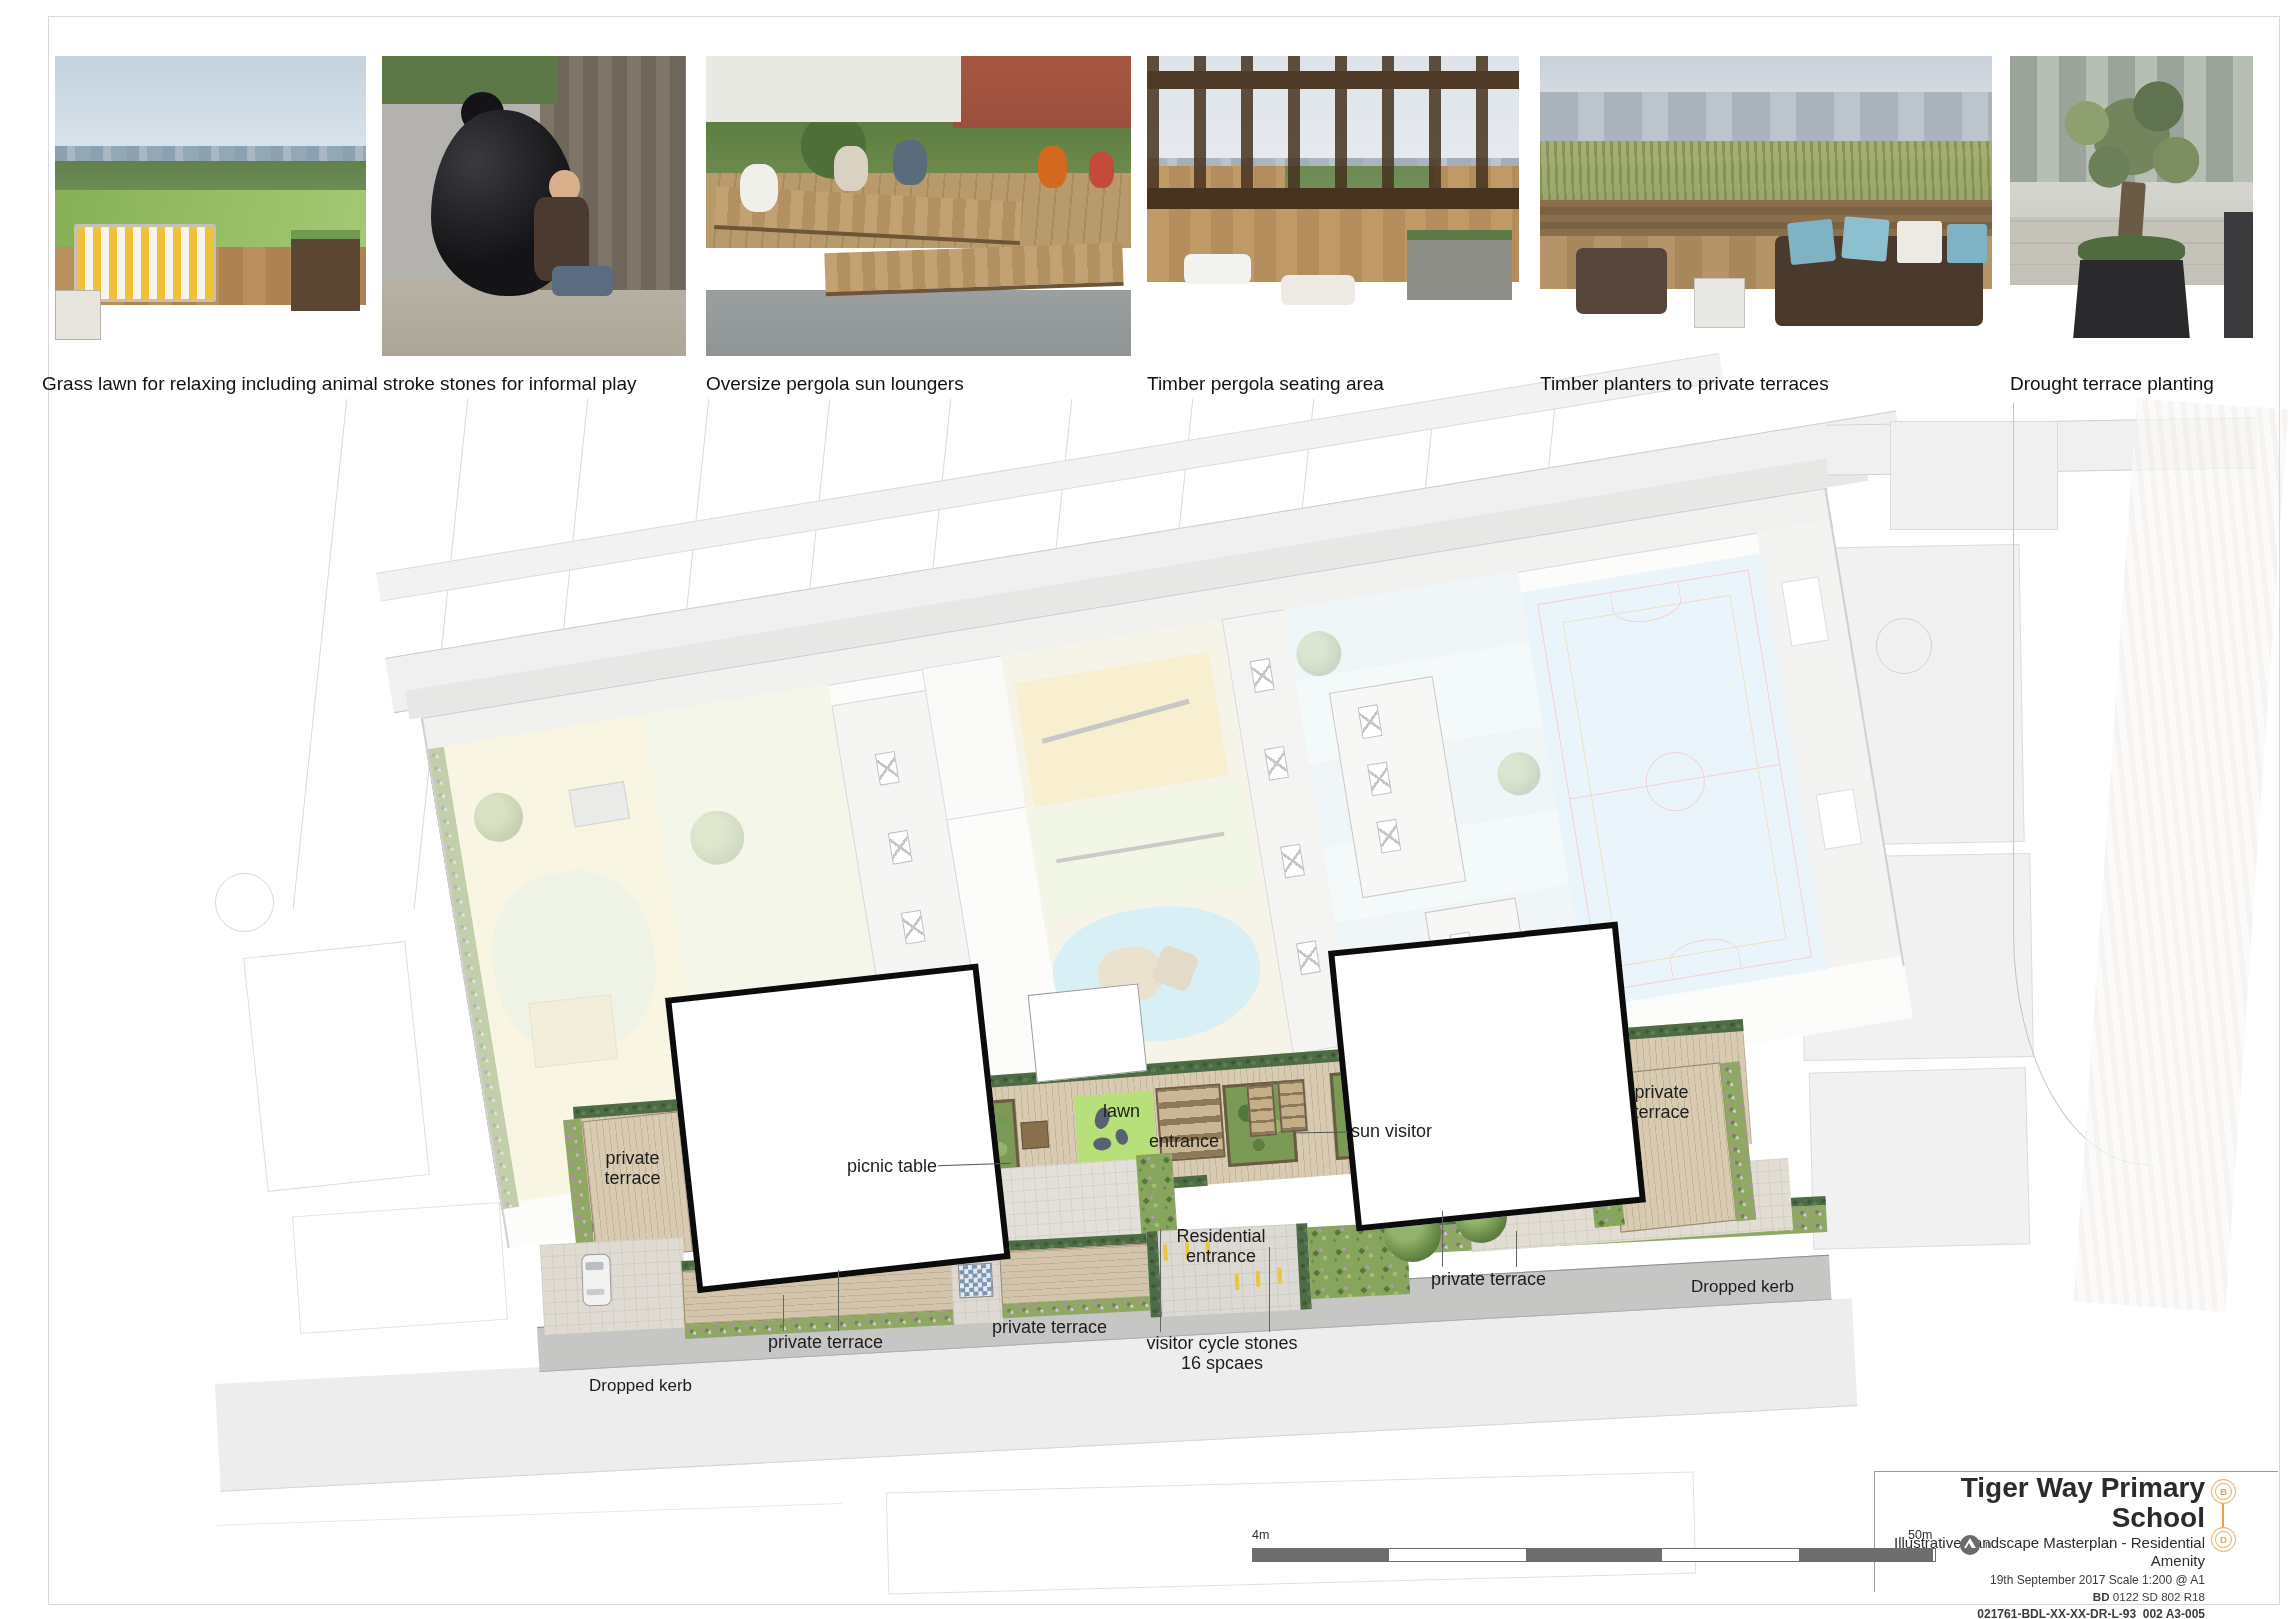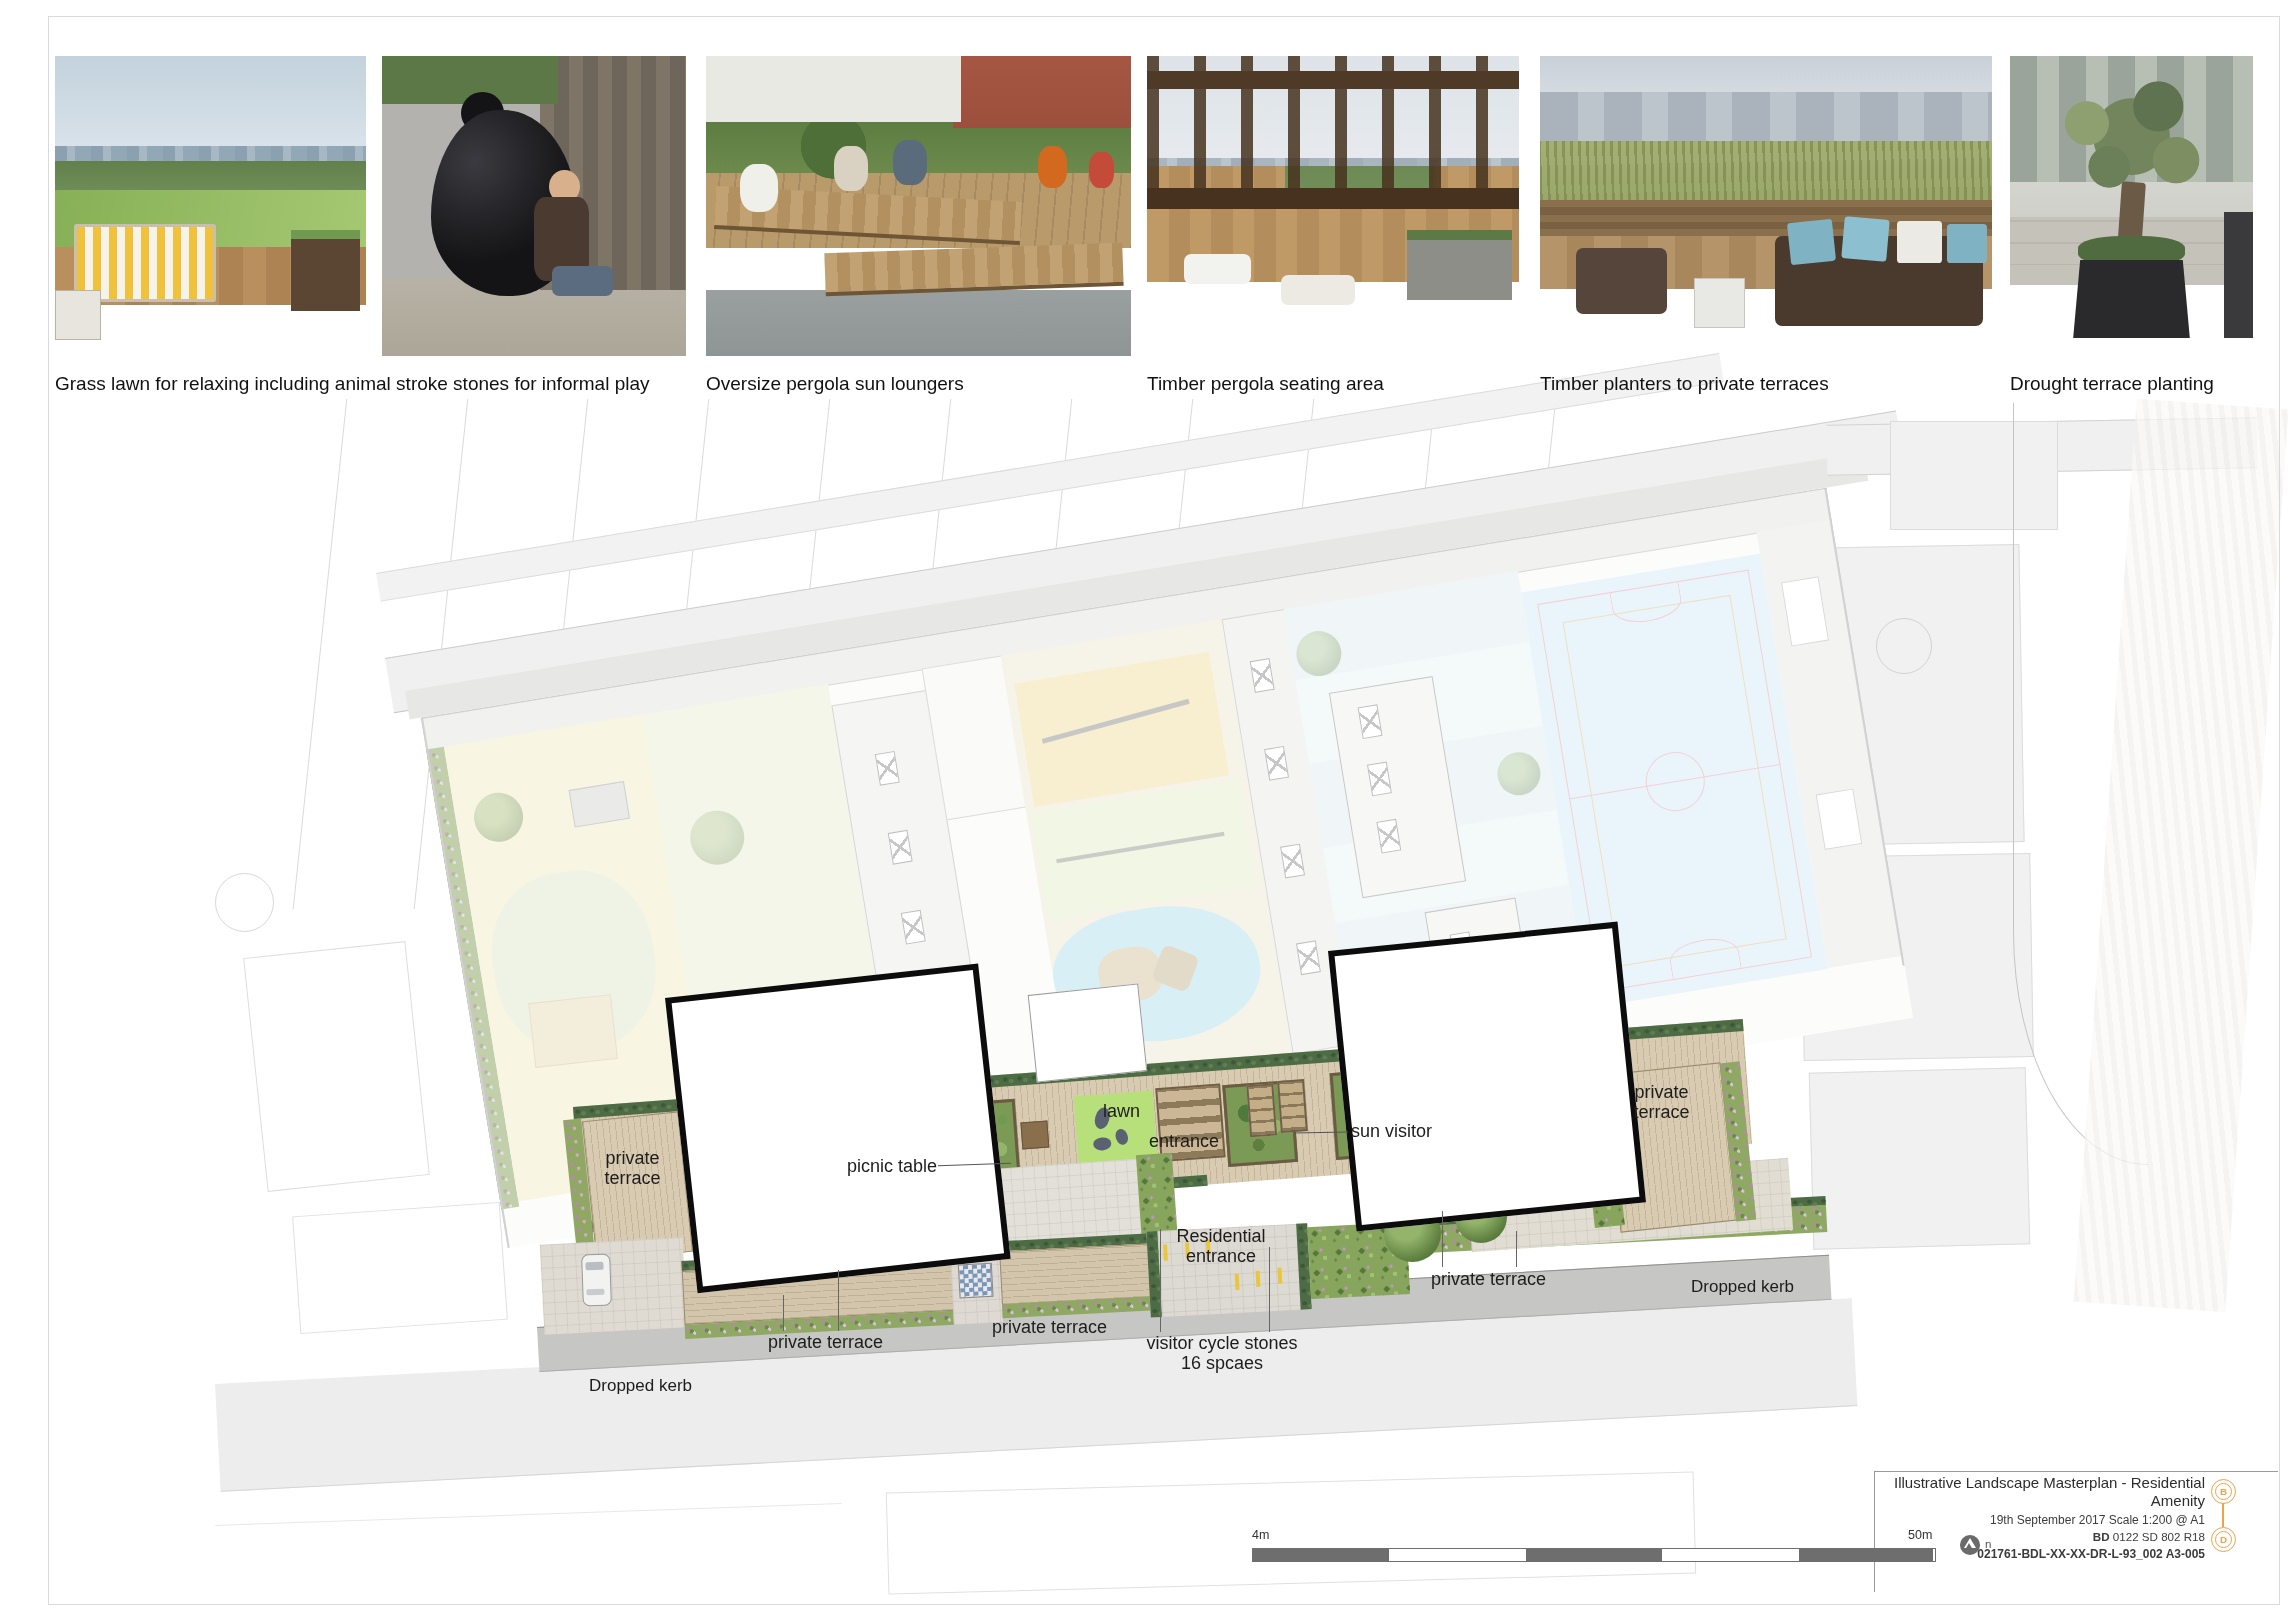--- a/index.html
+++ b/index.html
@@ -344,29 +344,30 @@
     radial-gradient(circle 41px at 62% 30%,#5f7350 60%,transparent 62%),
     radial-gradient(circle 38px at 70% 62%,#7d8f62 60%,transparent 62%),
     radial-gradient(circle 34px at 40% 66%,#6b7f58 60%,transparent 62%),
     radial-gradient(circle 54px at 50% 48%,#72855c 70%,transparent 72%);"></div>
   <div class="abs" style="left:45%;top:42%;width:10%;height:28%;background:#6b5b46;transform:rotate(4deg);border-radius:3.6px;"></div>
   <div class="abs" style="left:28%;top:60%;width:44%;height:10%;background:#4f6b3f;border-radius:40%;"></div>
   <div class="abs" style="left:26%;top:68%;width:48%;height:26%;background:#2a2a2c;clip-path:polygon(6% 0,94% 0,100% 100%,0 100%);"></div>
   <div class="abs" style="left:88%;top:52%;width:12%;height:42%;background:#3a3a3c;"></div>
 </div>
 
-<div class="caption" style="left:55px;">Grass lawn for relaxing including animal stroke stones for informal play</div>
+<div class="caption" style="left:42px;">Grass lawn for relaxing including animal stroke stones for informal play</div>
 <div class="caption" style="left:706px;">Oversize pergola sun loungers</div>
 <div class="caption" style="left:1147px;">Timber pergola seating area</div>
 <div class="caption" style="left:1540px;">Timber planters to private terraces</div>
 <div class="caption" style="left:2010px;">Drought terrace planting</div>
 
 <div class="abs" style="left:1874px;top:1471px;width:404px;height:0.9px;background:#9a9a9a;z-index:60;"></div>
 <div class="abs" style="left:1874px;top:1471px;width:0.9px;height:121px;background:#9a9a9a;z-index:60;"></div>
 <div class="abs" style="left:1881px;top:1473px;width:324px;text-align:right;z-index:60;">
+  <div class="tb-line" style="font-size:28px;font-weight:bold;line-height:30px;color:#2b2b2b;">Tiger Way Primary School</div>
   <div class="tb-line" style="font-size:15px;line-height:18px;margin-top:0.9px;">Illustrative Landscape Masterplan - Residential Amenity</div>
   <div class="tb-line" style="font-size:12px;line-height:14.3px;margin-top:3.6px;color:#3c3c3c;">19th September 2017  Scale 1:200 @ A1</div>
   <div class="tb-line" style="font-size:11.6px;line-height:13.4px;margin-top:2.7px;color:#3c3c3c;">
     <span style="font-weight:bold;">BD</span>
     <span>0122 SD 802 R18</span>
   </div>
   <div class="tb-line" style="font-size:12px;line-height:14.3px;margin-top:2.7px;font-weight:bold;color:#3c3c3c;">021761-BDL-XX-XX-DR-L-93_002  A3-005</div>
 </div>
 <div class="marker" style="left:2211px;top:1479px;">
   <div class="marker-inner">B</div>

